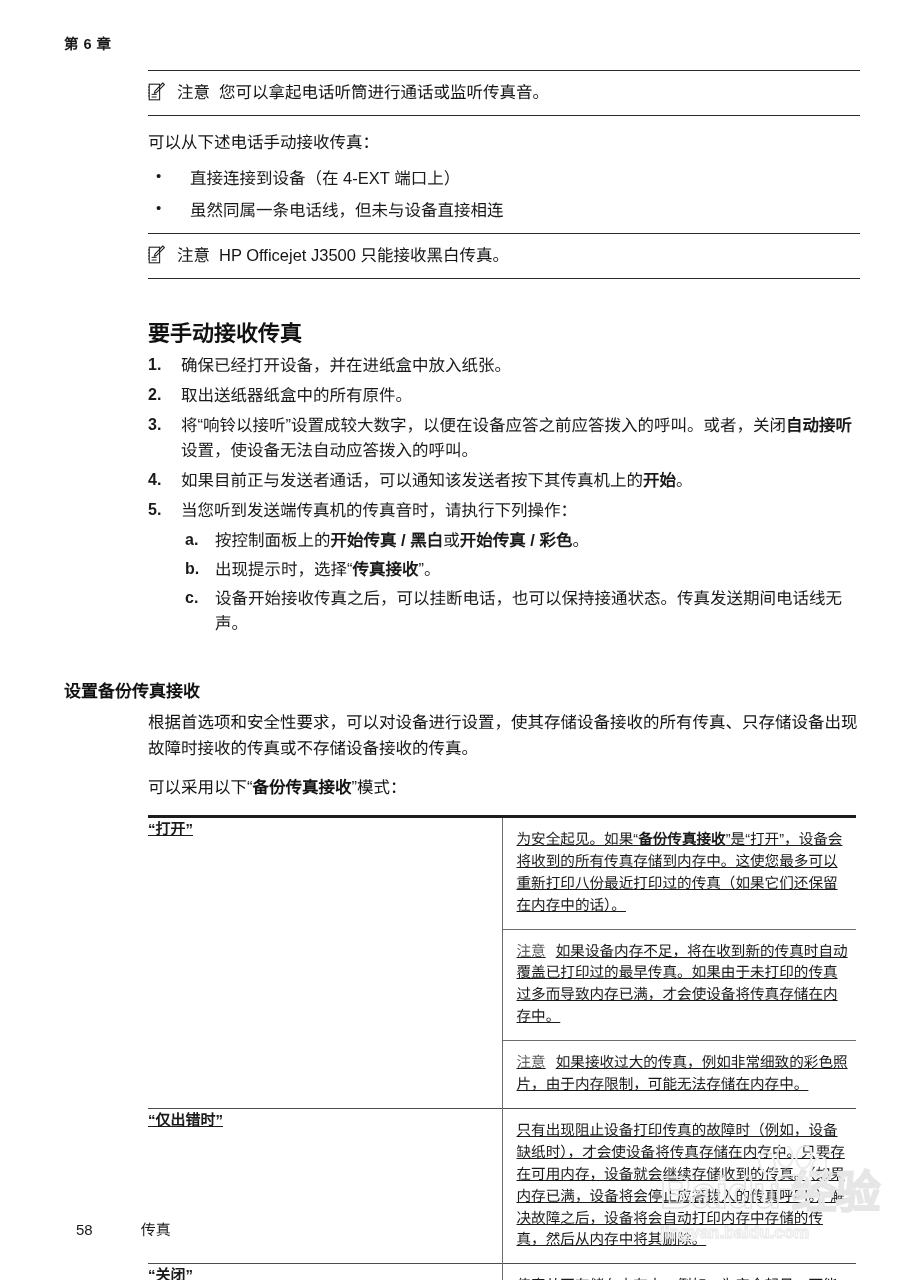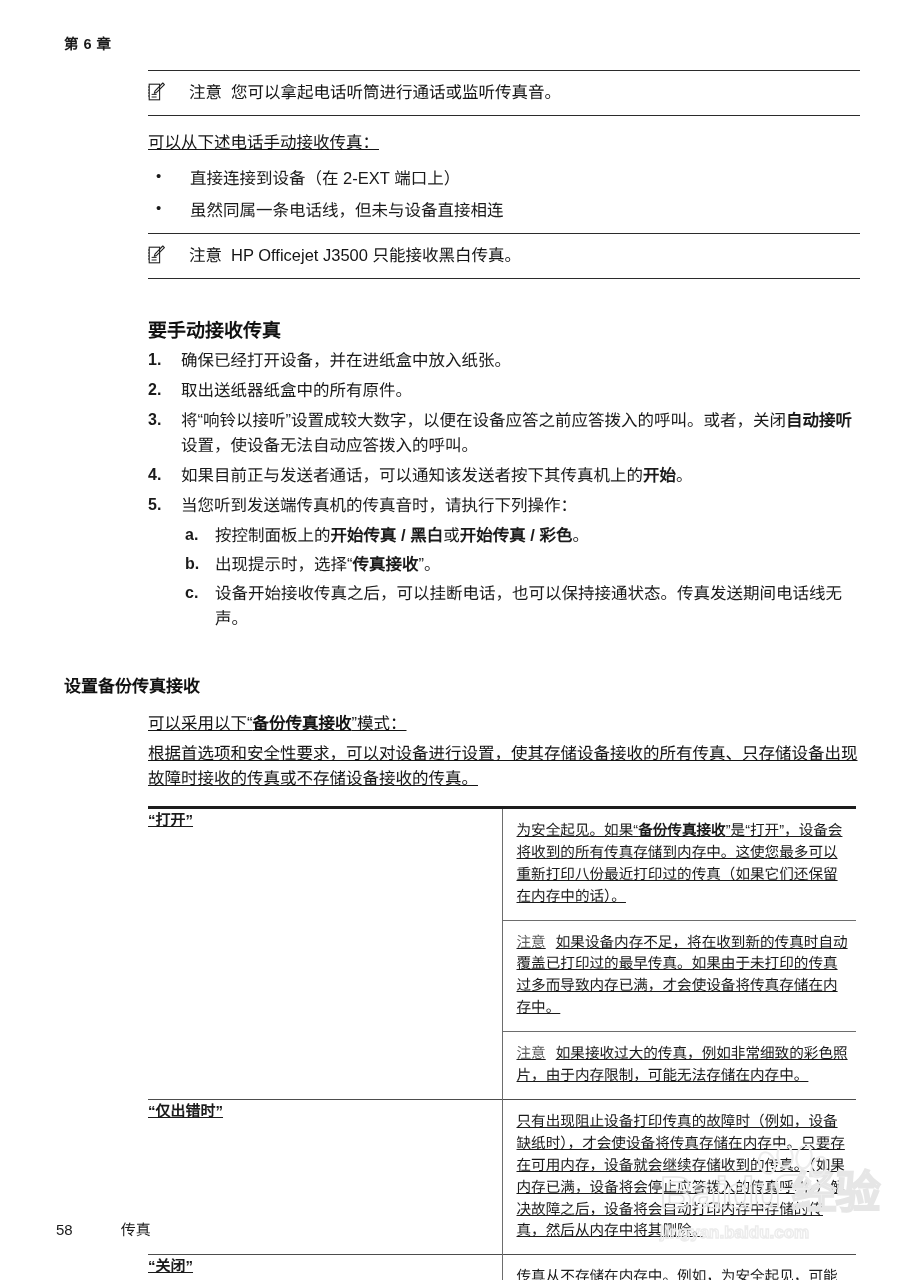--- a/index.html
+++ b/index.html
@@ -44,21 +44,21 @@
   }
 
   
   .note-box {
     border-top: 1.5px solid #2b2b2b;
     border-bottom: 1.5px solid #2b2b2b;
     padding: 9px 0 10px 0;
     margin: 0 0 0 0;
     display: flex;
     align-items: flex-start;
-    gap: 24px;
+    gap: 12px;
   }
   .note-icon {
     flex: 0 0 auto;
     width: 17px;
     height: 20px;
     margin-top: 2px;
   }
   .note-body {
     font-size: 16.5px;
     line-height: 1.5;
@@ -67,21 +67,20 @@
   .note-label {
     font-weight: 400;
     margin-right: 9px;
   }
 
   .para {
     font-size: 16.5px;
     line-height: 1.55;
     margin: 14px 0 0 0;
     color: #141414;
-    text-decoration: underline;
   }
 
   
   ul.bullets {
     list-style: none;
     margin: 11px 0 0 0;
     padding: 0;
   }
   ul.bullets li {
     position: relative;
@@ -93,21 +92,21 @@
   ul.bullets li .bul {
     position: absolute;
     left: 8px;
     top: -1px;
     font-size: 15px;
   }
   .spacer-lg { height: 36px; }
 
   
   .proc-title {
-    font-size: 19px;
+    font-size: 22px;
     font-weight: 700;
     margin: 0 0 6px 0;
     color: #111;
   }
 
   
   ol.steps {
     list-style: none;
     margin: 0;
     padding: 0;
@@ -228,21 +227,21 @@
   }
   .wm-paw {
     position: absolute;
     left: 93px;
     top: -24px;
   }
 
   
   .footer {
     position: absolute;
-    left: 56px;
+    left: 76px;
     top: 1218px;
     font-size: 15px;
     color: #1a1a1a;
     display: flex;
     gap: 48px;
     align-items: baseline;
   }
   .footer .pg { font-weight: 400; }
 </style>
 </head>
@@ -270,21 +269,21 @@
       <div class="note-body">
         <span class="note-label">注意</span><span>您可以拿起电话听筒进行通话或监听传真音。</span>
       </div>
     </div>
 
     <p class="para">可以从下述电话手动接收传真：</p>
 
     <ul class="bullets">
       <li>
         <span class="bul">•</span>
-        <span>直接连接到设备（在 2-EXT 端口上）</span>
+        <span>直接连接到设备（在 4-EXT 端口上）</span>
       </li>
       <li>
         <span class="bul">•</span>
         <span>虽然同属一条电话线，但未与设备直接相连</span>
       </li>
     </ul>
 
     <div class="note-box" style="margin-top:10px;">
       <span class="note-icon">
         <svg viewBox="0 0 17 20" width="17" height="20" aria-hidden="true">
@@ -342,23 +341,23 @@
             <span><span>设备开始接收传真之后，可以挂断电话，也可以保持接通状态。传真发送期间电话线无声。</span></span>
           </li>
         </ol>
       </li>
     </ol>
 
     <div class="spacer-lg"></div>
 
     <div class="section-head">设置备份传真接收</div>
 
+    <p class="para" style="margin-top:4px;">根据首选项和安全性要求，可以对设备进行设置，使其存储设备接收的所有传真、只存储设备出现故障时接收的传真或不存储设备接收的传真。</p>
+
     <p class="para"><span>可以采用以下“</span><span class="b">备份传真接收</span><span>”模式：</span></p>
-
-    <p class="para" style="margin-top:4px;">根据首选项和安全性要求，可以对设备进行设置，使其存储设备接收的所有传真、只存储设备出现故障时接收的传真或不存储设备接收的传真。</p>
 
     <table class="modes">
       <tbody>
         <tr class="rule-row">
           <td class="tbl-top-rule" colspan="2"></td>
         </tr>
 
         <tr class="trow">
           <td class="mode-name">“打开”</td>
           <td class="mode-desc">

